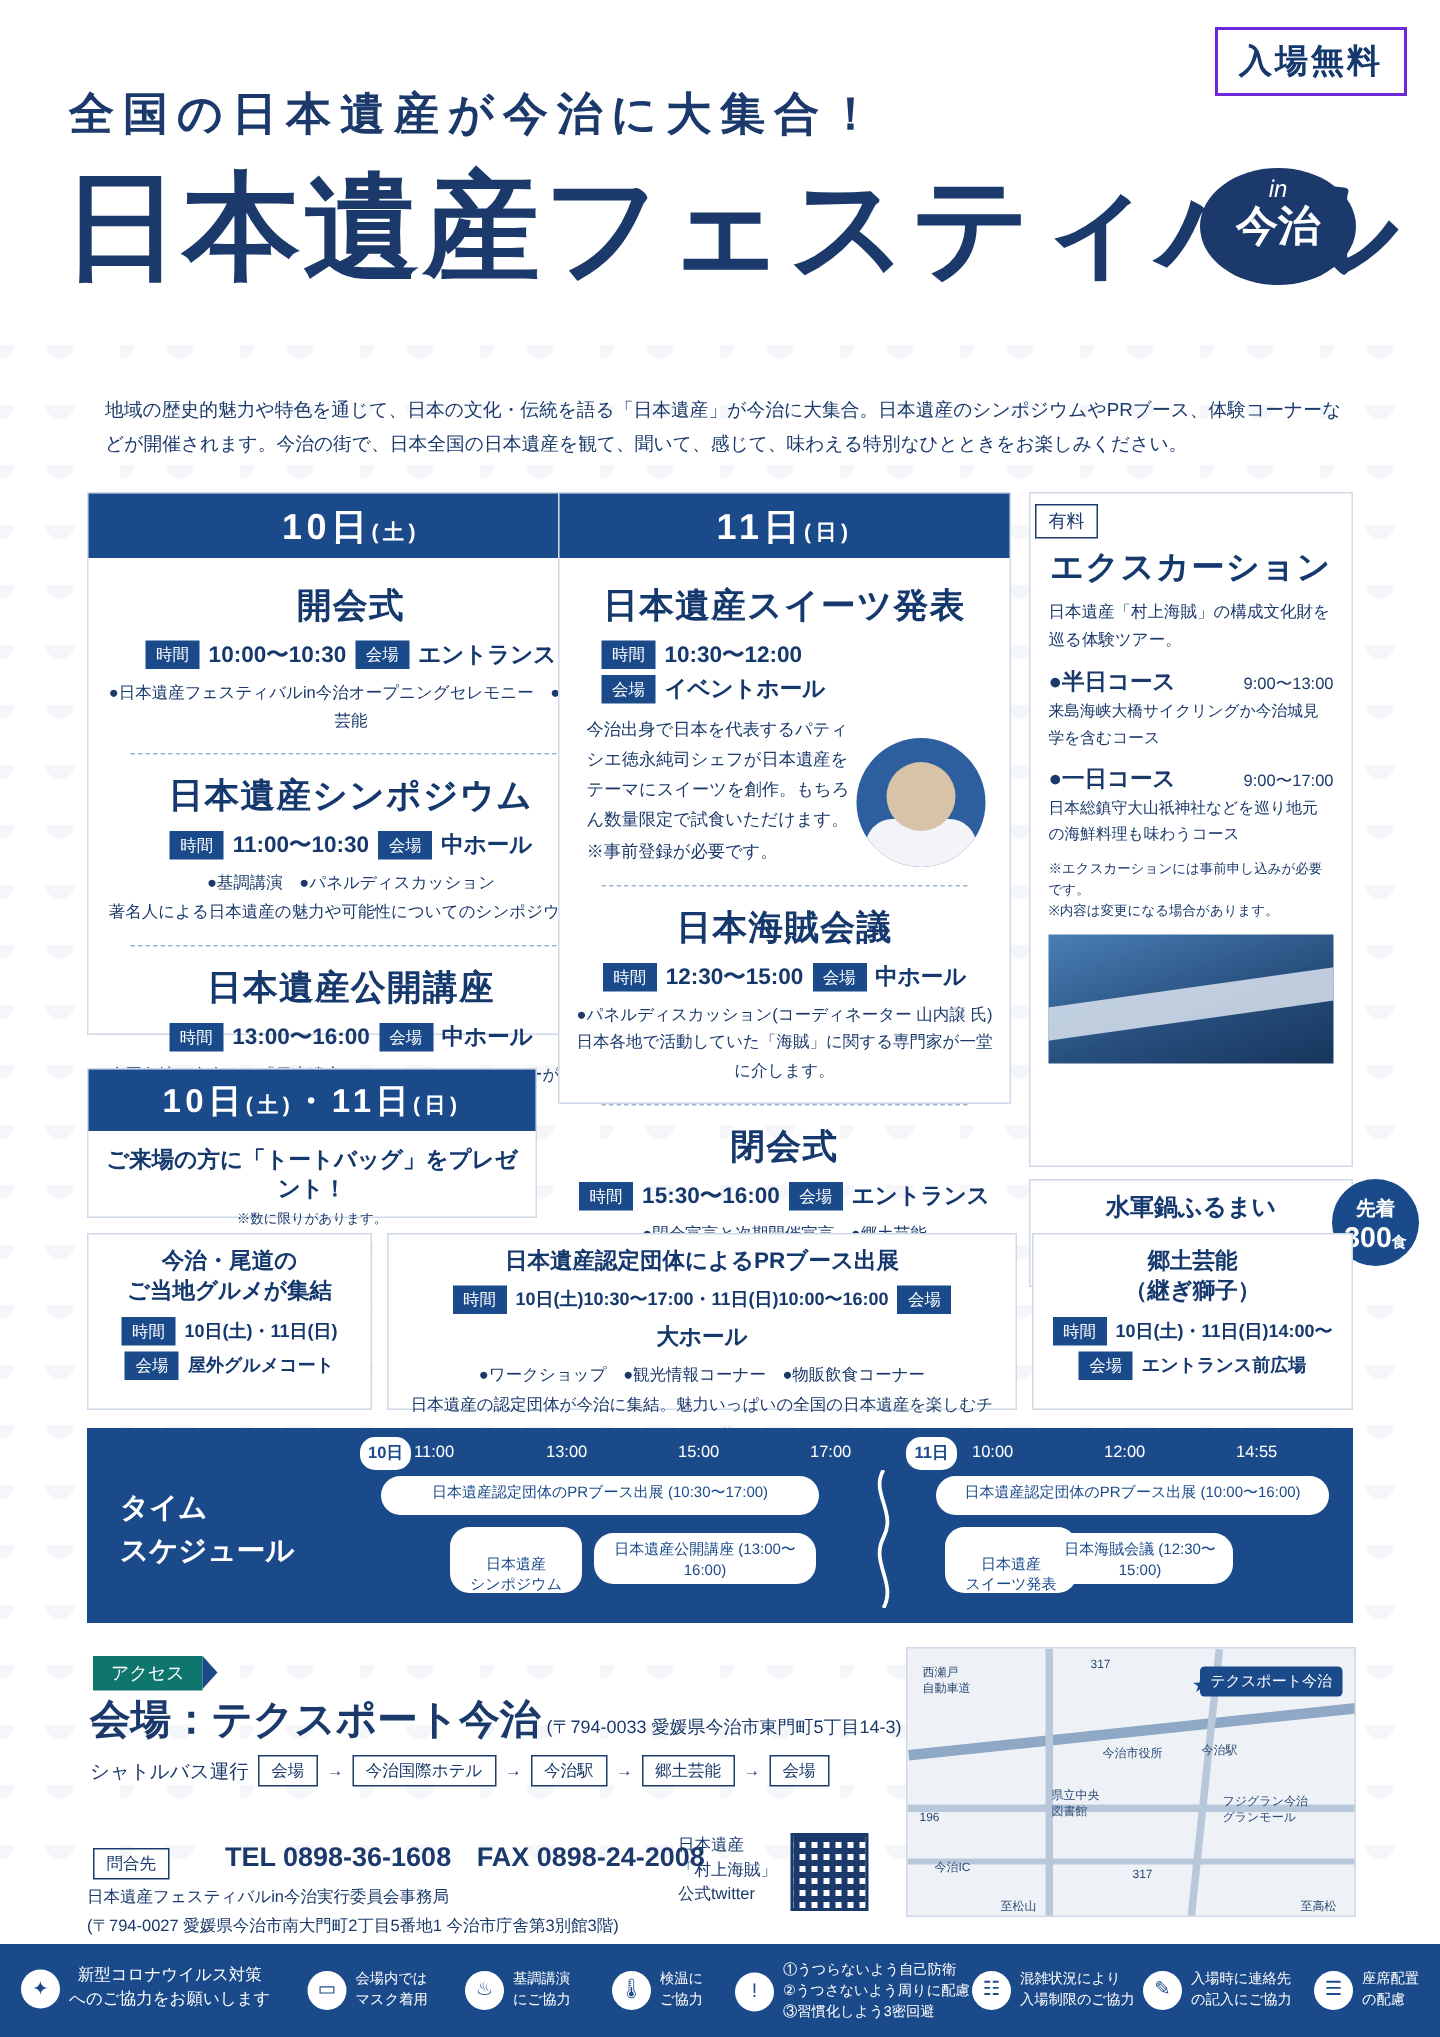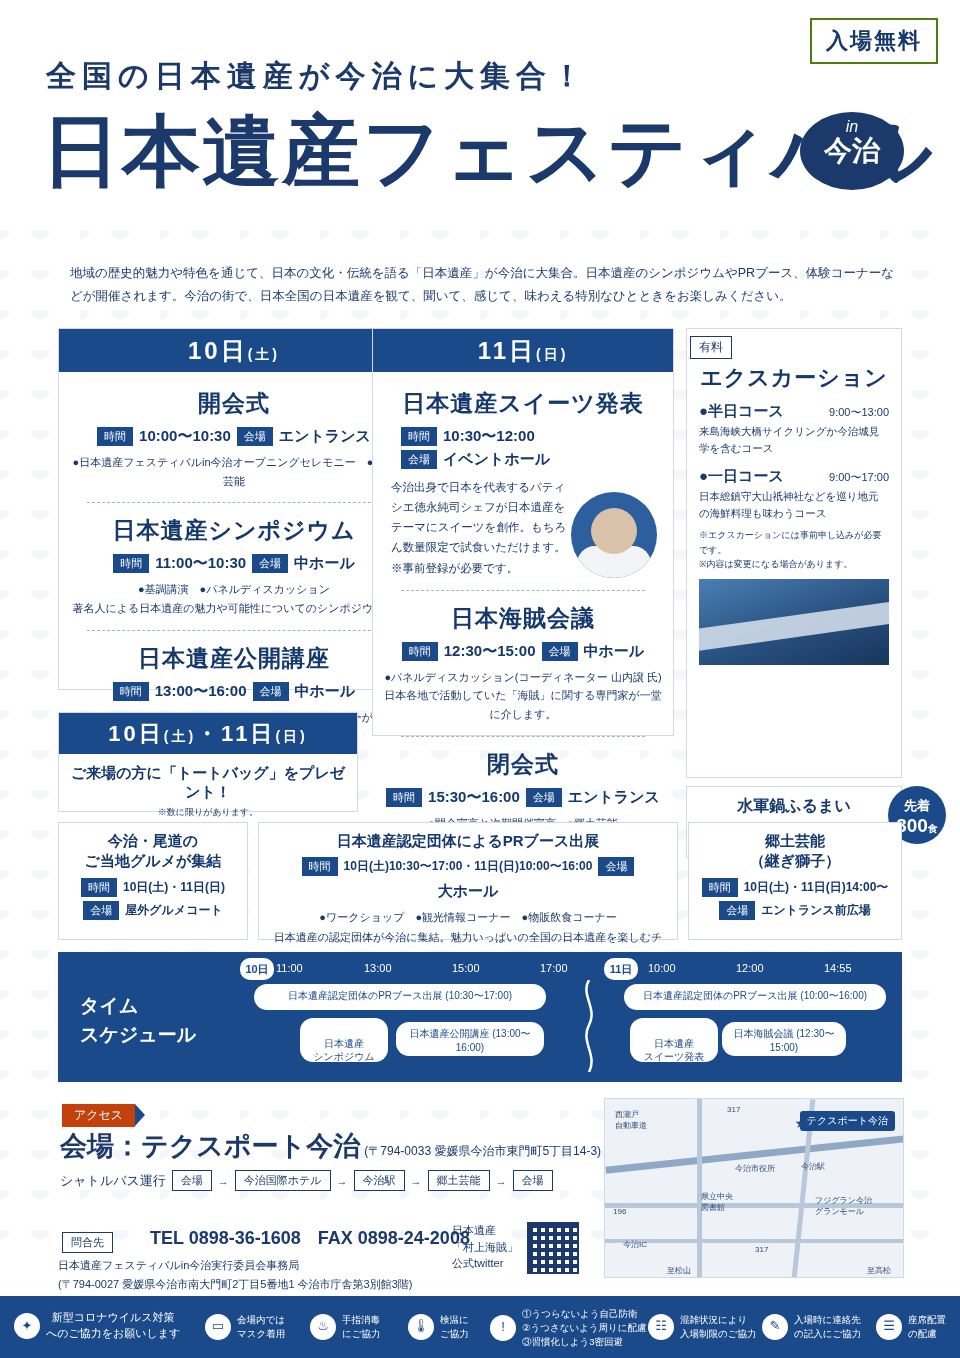--- a/index.html
+++ b/index.html
@@ -23,21 +23,21 @@
     background-size: 80px 40px;
     opacity:0.9;
     z-index:0;
   }
 
   .content { position:relative; z-index:2; }
 
   
   .free-badge {
     position:absolute; right:22px; top:18px;
-    border:2px solid #4d7c0f; padding:6px 14px;
+    border:2px solid #6d28d9; padding:6px 14px;
     font-size:22px; font-weight:bold; letter-spacing:2px; color:#15386d;
     background:#fff;
   }
   .head-sub {
     position:absolute; left:46px; top:56px;
     font-size:30px; font-weight:bold; letter-spacing:6px; color:#1b3a6b;
   }
   .head-title {
     position:absolute; left:42px; top:100px;
     font-size:78px; font-weight:bold; letter-spacing:2px; color:#1b3a6b;
@@ -131,21 +131,21 @@
   
   #timeline { position:absolute; left:58px; top:952px; width:844px; height:130px; background:#1b4a8a; color:#fff; }
   .tl-label { position:absolute; left:22px; top:40px; font-size:19px; font-weight:bold; line-height:1.5; }
   .tl-times { position:absolute; left:170px; top:10px; width:660px; height:16px; font-size:11px;}
   .tl-times span { position:absolute; }
   .pin { position:absolute; width:34px; height:22px; background:#fff; color:#1b4a8a; font-size:11px; font-weight:bold; border-radius:10px; text-align:center; line-height:22px;}
   .bar { position:absolute; background:#fff; color:#1b4a8a; border-radius:13px; text-align:center; font-size:10px; line-height:1.35; padding-top:5px;}
   .squig { position:absolute; left:520px; top:28px; width:22px; height:92px; }
 
   
-  .acc-tag { position:absolute; left:62px; top:1104px; background:#c2410c; color:#fff; font-size:12px; padding:3px 12px; }
+  .acc-tag { position:absolute; left:62px; top:1104px; background:#0f766e; color:#fff; font-size:12px; padding:3px 12px; }
   .acc-tag:after{content:"";position:absolute;right:-10px;top:0;border-left:10px solid #1b4a8a;border-top:11px solid transparent;border-bottom:11px solid transparent;}
   .venue { position:absolute; left:60px; top:1128px; font-size:15px; }
   .venue b { font-size:27px; }
   .venue .addr { font-size:12px; }
   .shuttle { position:absolute; left:60px; top:1170px; font-size:13px; display:flex; align-items:center; gap:6px;}
   .sbtn { border:1px solid #1b3a6b; font-size:11px; padding:2px 8px; }
   .arrow { font-size:11px; }
   .contact-tag { position:absolute; left:62px; top:1232px; border:1px solid #1b3a6b; font-size:11px; padding:2px 8px;}
   .contact { position:absolute; left:150px; top:1228px; font-size:18px; font-weight:bold; }
   .org { position:absolute; left:58px; top:1256px; font-size:11px; line-height:1.7; }
@@ -273,20 +273,21 @@
           </div>
           <div class="ev-note">●閉会宣言と次期開催宣言　●郷土芸能</div>
         </div>
       </div>
     </div>
 
     <div class="tag-paid">有料</div>
     <div class="panel" id="exc">
       <div class="body">
         <div class="exc-title">エクスカーション</div>
+        <div class="exc-lead">日本遺産「村上海賊」の構成文化財を巡る体験ツアー。</div>
 
         <div class="course">
           <div class="course-h">
             <span>●半日コース</span>
             <span class="t">9:00〜13:00</span>
           </div>
           <div class="course-d">来島海峡大橋サイクリングか今治城見学を含むコース</div>
         </div>
         <div class="course">
           <div class="course-h">
@@ -411,21 +412,21 @@
 
       <div class="bar" style="left:566px; top:32px; width:262px; height:26px;">
         <span>日本遺産認定団体のPRブース出展</span>
         <span>(10:00〜16:00)</span>
       </div>
       <div class="bar" style="left:572px; top:66px; width:88px; height:44px; white-space:pre-line;">
         <span>日本遺産
 スイーツ発表</span>
         <span>(10:30〜12:00)</span>
       </div>
-      <div class="bar" style="left:664px; top:70px; width:124px; height:34px;">
+      <div class="bar" style="left:640px; top:70px; width:124px; height:34px;">
         <span>日本海賊会議</span>
         <span>(12:30〜15:00)</span>
       </div>
     </div>
 
     <div class="acc-tag">アクセス</div>
     <div class="venue">
       <b>会場：</b><b>テクスポート今治</b>
       <span class="addr">(〒794-0033 愛媛県今治市東門町5丁目14-3)</span>
     </div>
@@ -484,21 +485,21 @@
         <span class="f-title" style="white-space:pre-line">新型コロナウイルス対策
 へのご協力をお願いします</span>
       </div>
       <div class="f-item" style="left:205px; top:17px;">
         <span class="f-ico">▭</span>
         <span style="white-space:pre-line">会場内では
 マスク着用</span>
       </div>
       <div class="f-item" style="left:310px; top:17px;">
         <span class="f-ico">♨</span>
-        <span style="white-space:pre-line">手指消毒
+        <span style="white-space:pre-line">基調講演
 にご協力</span>
       </div>
       <div class="f-item" style="left:408px; top:17px;">
         <span class="f-ico">🌡</span>
         <span style="white-space:pre-line">検温に
 ご協力</span>
       </div>
       <div class="f-item" style="left:490px; top:11px;">
         <span class="f-ico">!</span>
         <span style="white-space:pre-line">①うつらないよう自己防衛

